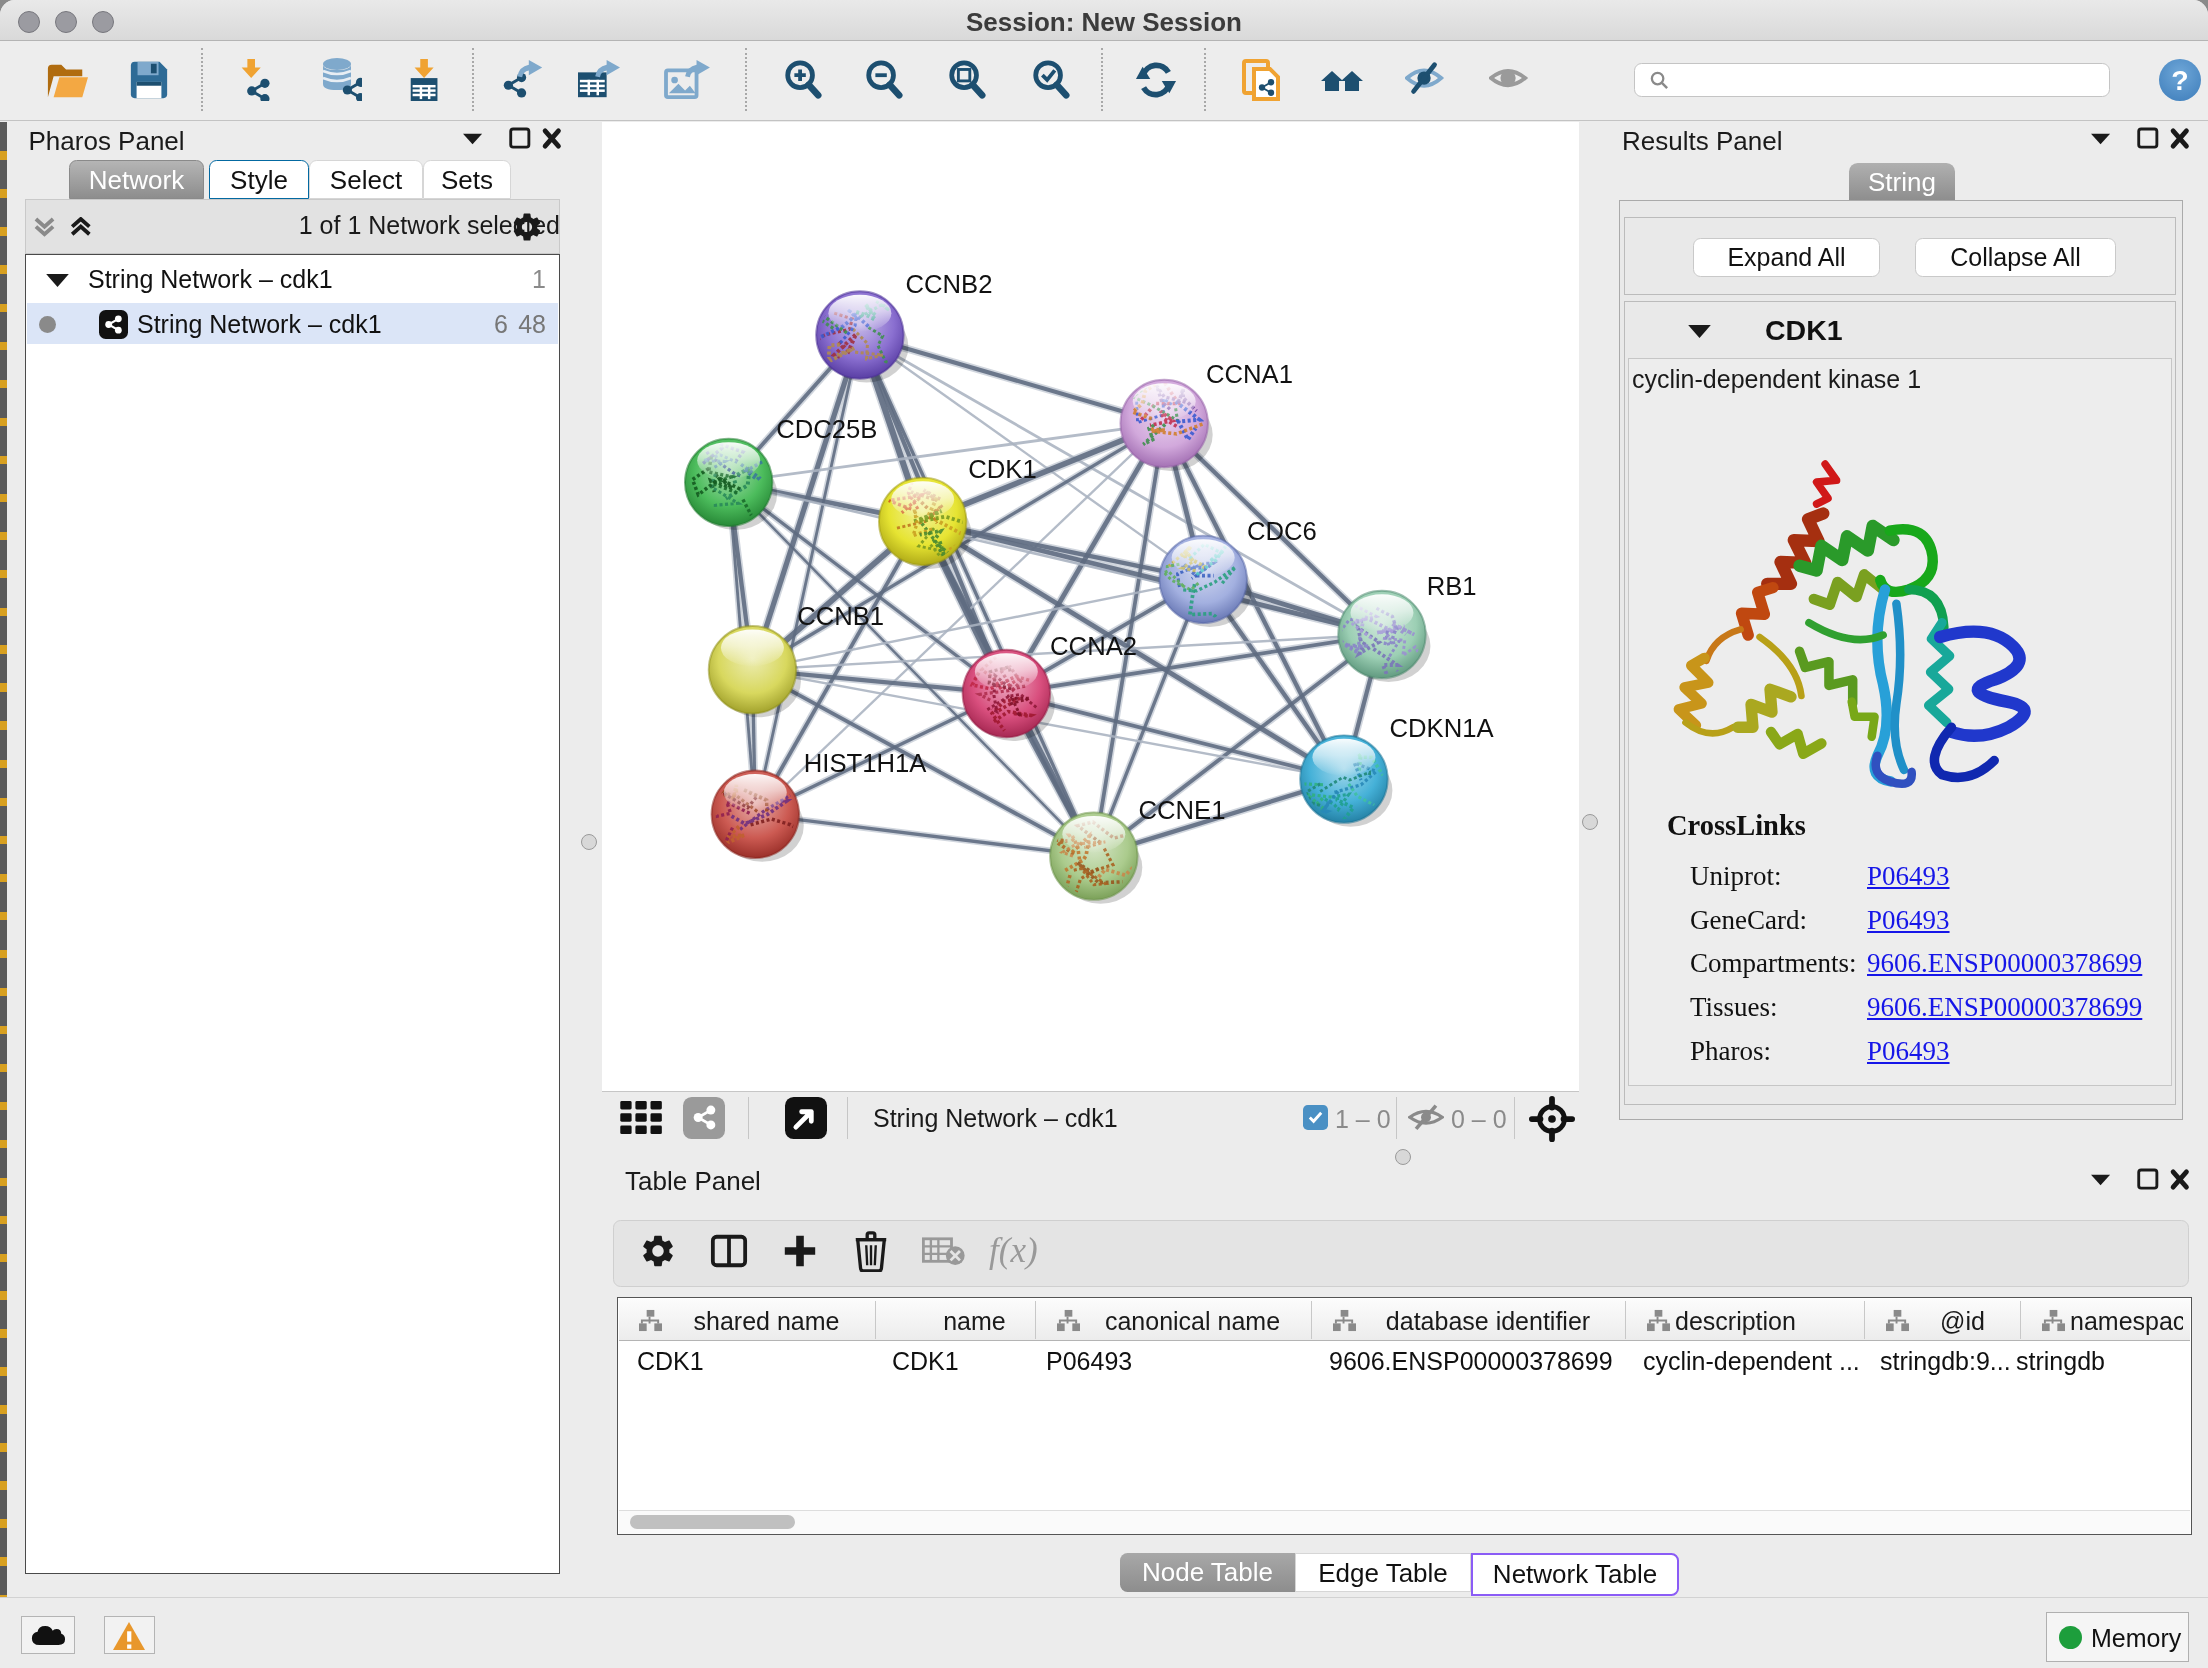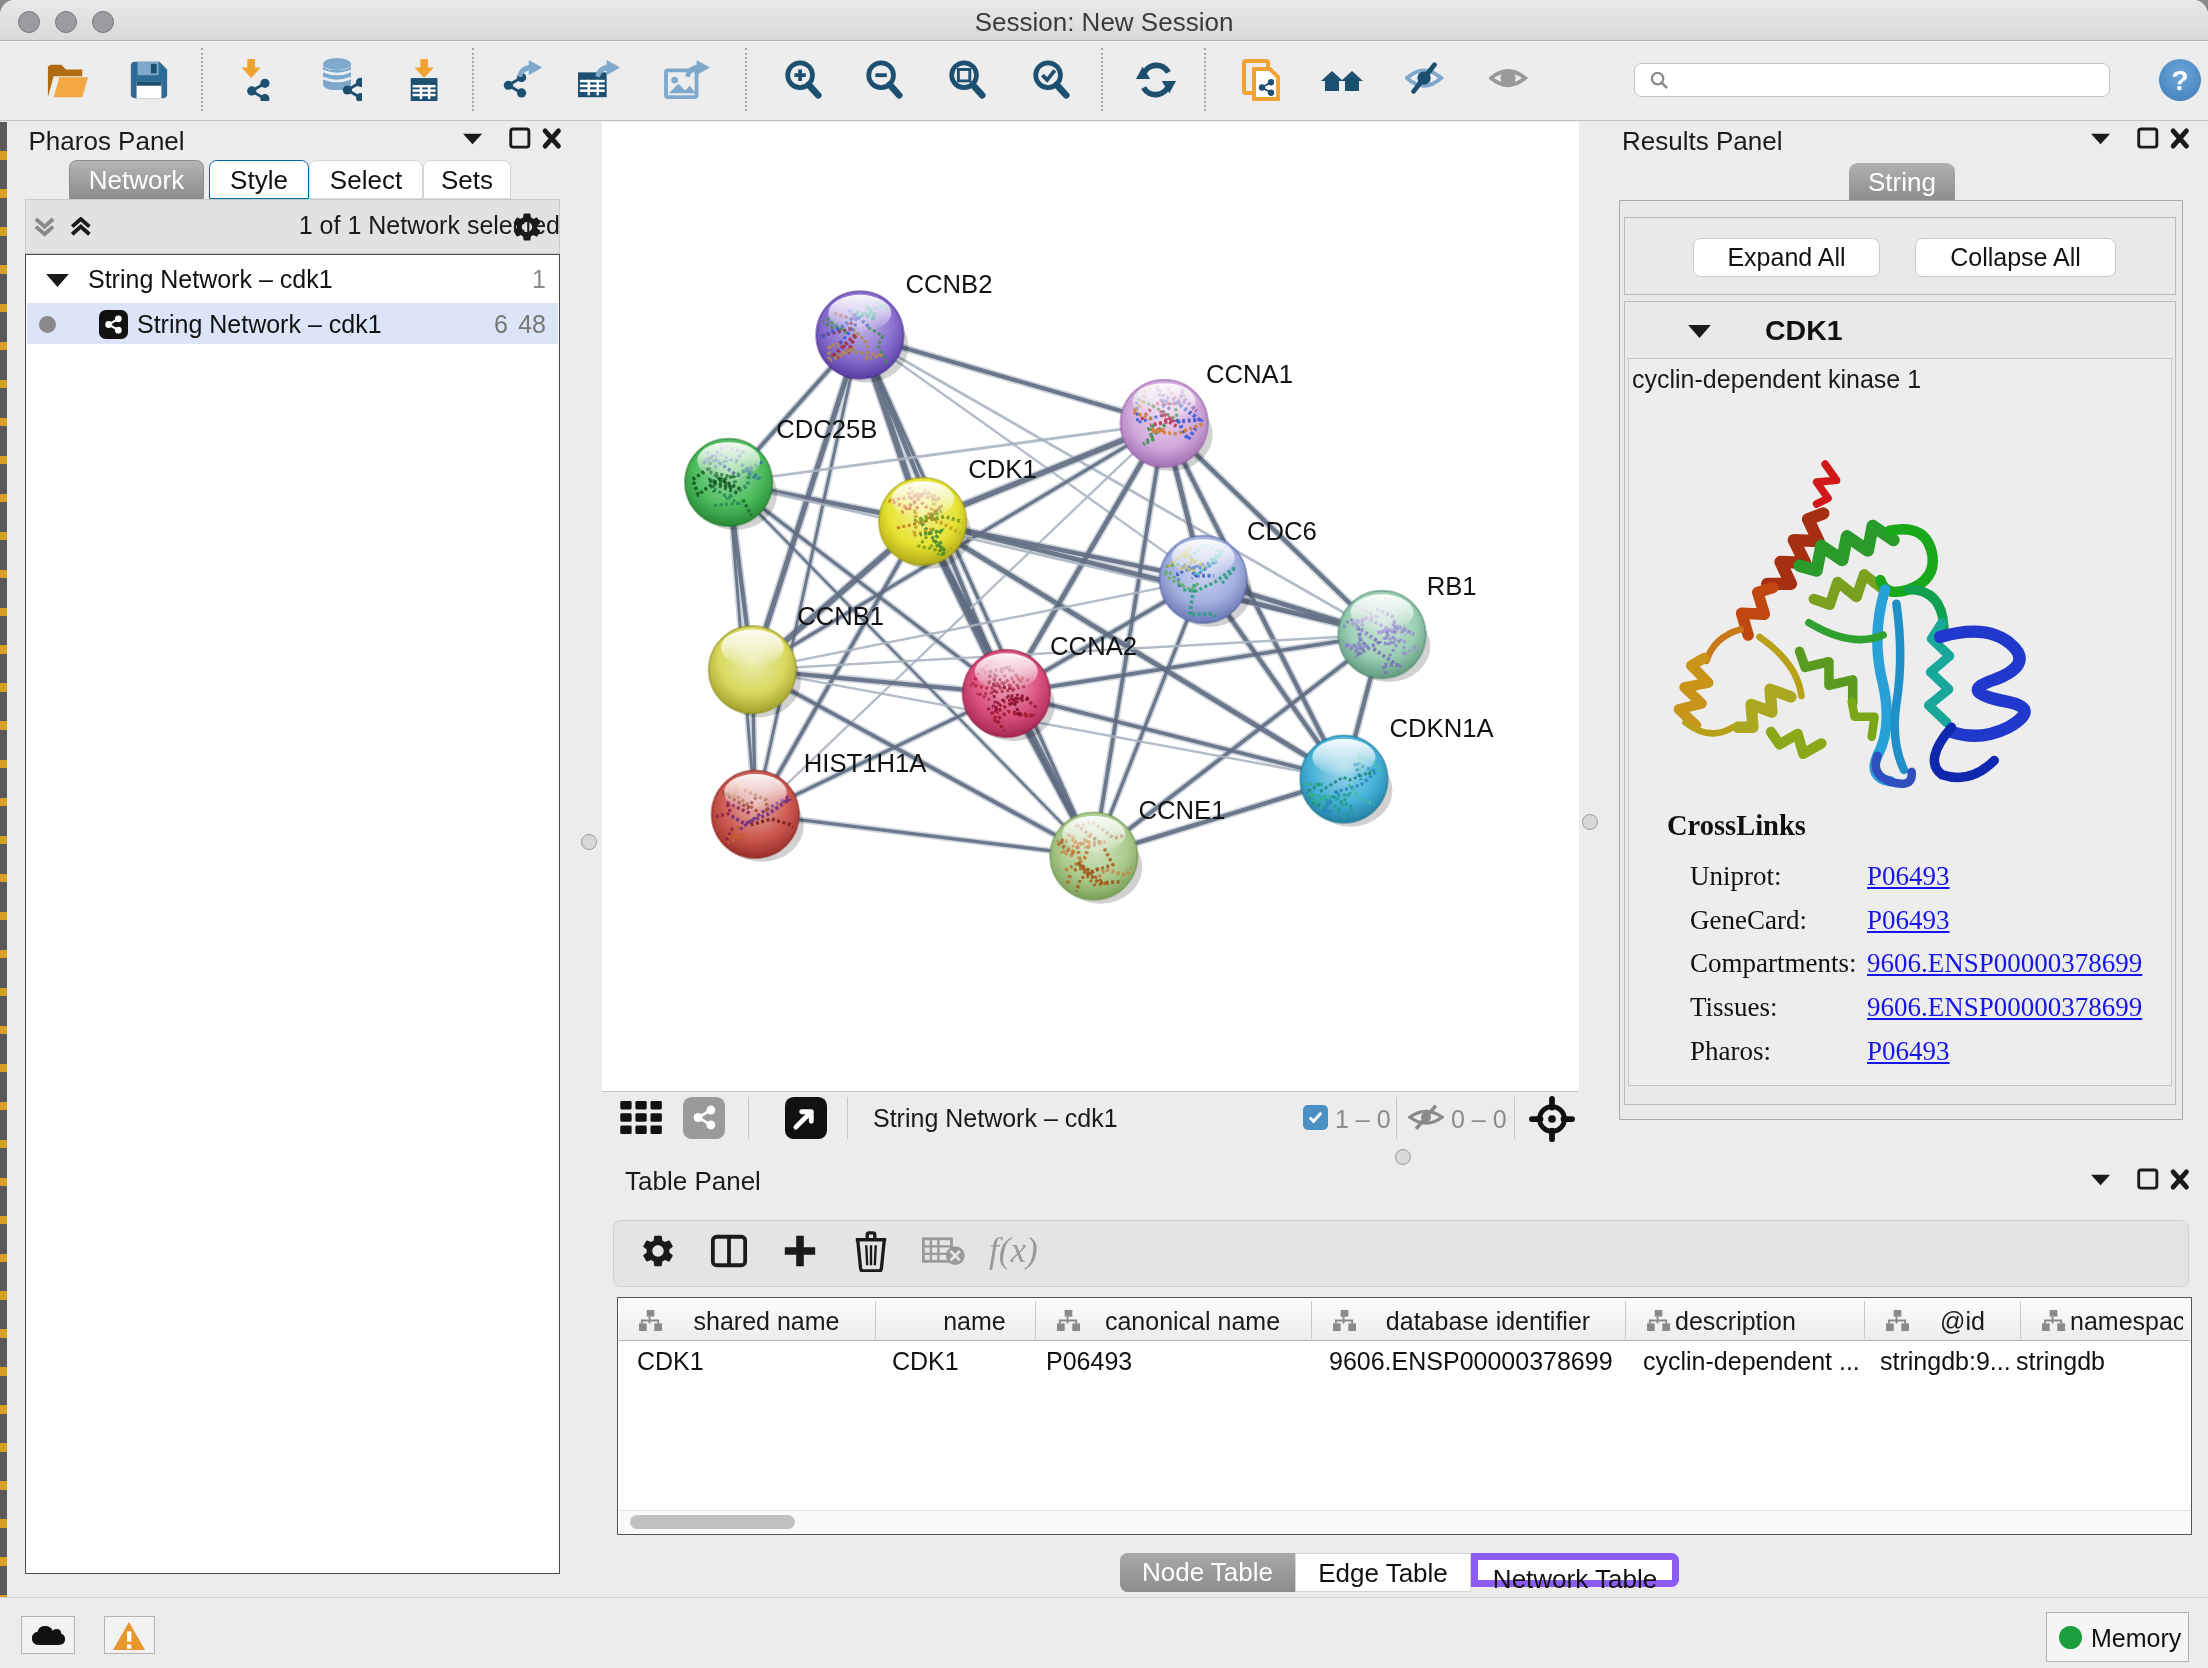--- a/index.html
+++ b/index.html
@@ -2,21 +2,21 @@
 <html style="font-size:15px"><head><meta charset="utf-8">
 <style>
 * { margin:0; padding:0; }
 body { width:2208px; height:1668px; background:#8a8a8a; font-family:"Liberation Sans", sans-serif; overflow:hidden; }
 #win { position:absolute; left:0; top:0; width:2208px; height:1668px; background:#ececec; border-radius:15px 15px 0 0; overflow:hidden; }
 </style></head>
 <body>
 <div id="win">
   <div style="position:absolute;left:0;top:122px;width:6.7px;height:1547px;background:repeating-linear-gradient(#5a5a5a 0 29.5px,#d8a020 29.5px 38px)"></div>
   <div style="position:absolute;left:0;top:0;width:2208px;height:41px;background:linear-gradient(#e9e9e9,#d9d9d9);border-bottom:1.9px solid #b4b4b4;box-sizing:border-box"></div>
-  <div style="position:absolute;left:0;top:6.7px;width:2208px;text-align:center;font-size:26px;font-weight:normal;color:#3b3b3b">Session: New Session</div>
+  <div style="position:absolute;left:0;top:6.7px;width:2208px;text-align:center;font-size:26px;font-weight:bold;color:#3b3b3b">Session: New Session</div>
   <div style="position:absolute;left:18px;top:10.5px;width:22px;height:22px;border-radius:11.4px;background:#9b9ba1;border:1.9px solid #77777d;box-sizing:border-box"></div>
   <div style="position:absolute;left:55px;top:10.5px;width:22px;height:22px;border-radius:11.4px;background:#9b9ba1;border:1.9px solid #77777d;box-sizing:border-box"></div>
   <div style="position:absolute;left:92px;top:10.5px;width:22px;height:22px;border-radius:11.4px;background:#9b9ba1;border:1.9px solid #77777d;box-sizing:border-box"></div>
   <div style="position:absolute;left:0;top:41px;width:2208px;height:80px;background:#ededed;border-bottom:1.9px solid #c3c3c3;box-sizing:border-box"></div>
 <svg style="position:absolute;left:44px;top:59px" width="46" height="42" viewBox="0 0 48 44">
       <path d="M4 40 L4 10 Q4 6 8 6 L18 6 L23 11 L40 11 L40 18 L10 18 Z" fill="#b06c10"></path>
       <path d="M10 40 L16 19 L46 19 L40 40 Z" fill="#f3a843"></path>
     </svg>
 <svg style="position:absolute;left:128px;top:59px" width="42" height="42" viewBox="0 0 44 44">
       <path d="M3 7 Q3 3 7 3 L33 3 L41 11 L41 37 Q41 41 37 41 L7 41 Q3 41 3 37 Z" fill="#2e6b96"></path>
@@ -770,21 +770,21 @@
 <div style="position:absolute;left:892px;top:1347px;font-size:25px;color:#111;white-space:nowrap">CDK1</div>
 <div style="position:absolute;left:1046px;top:1347px;font-size:25px;color:#111;white-space:nowrap">P06493</div>
 <div style="position:absolute;left:1329px;top:1347px;font-size:25px;color:#111;white-space:nowrap">9606.ENSP00000378699</div>
 <div style="position:absolute;left:1643px;top:1347px;font-size:25px;color:#111;white-space:nowrap">cyclin-dependent ...</div>
 <div style="position:absolute;left:1880px;top:1347px;font-size:25px;color:#111;white-space:nowrap">stringdb:9...</div>
 <div style="position:absolute;left:2016px;top:1347px;font-size:25px;color:#111;white-space:nowrap">stringdb</div>
 <div style="position:absolute;left:619px;top:1510px;width:1571px;height:23px;background:#fafafa;border-top:1px solid #ddd"></div>
 <div style="position:absolute;left:630px;top:1515px;width:165px;height:14.3px;border-radius:7.6px;background:#c0c0c0"></div>
 <div style="position:absolute;left:1120px;top:1553px;width:175px;height:39px;background:linear-gradient(#a8a8a8,#8d8d8d);border-radius:7.6px 0 0 7.6px;color:#fff;font-size:26px;text-align:center;line-height:39px">Node Table</div>
 <div style="position:absolute;left:1295px;top:1553px;width:176px;height:39px;background:#fff;border:1px solid #d6d6d6;box-sizing:border-box;color:#111;font-size:26px;text-align:center;line-height:39px">Edge Table</div>
-<div style="position:absolute;left:1471px;top:1553px;width:208px;height:34px;background:#fff;border:7px solid #8b5cf6;border-radius:0 7.6px 7.6px 0;box-sizing:border-box;color:#111;font-size:26px;text-align:center;line-height:39px">Network Table</div>
+<div style="position:absolute;left:1471px;top:1553px;width:208px;height:43px;background:#fff;border:2px solid #8b5cf6;border-radius:0 7.6px 7.6px 0;box-sizing:border-box;color:#111;font-size:26px;text-align:center;line-height:39px">Network Table</div>
 <div style="position:absolute;left:0px;top:1597px;width:2208px;height:71px;background:#ececec;border-top:1.9px solid #d2d2d2;box-sizing:border-box"></div>
 <div style="position:absolute;left:21px;top:1616px;width:54px;height:38px;background:#f2f2f2;border:1.9px solid #b4b4b4;box-sizing:border-box"></div>
 <svg style="position:absolute;left:30px;top:1624px" width="36" height="25" viewBox="0 0 38 26">
       <path d="M10 22 Q2 22 2 15 Q2 9 8 8 Q9 2 16 2 Q22 2 24 7 Q25 5 28 5 Q33 5 33 10 Q37 11 37 16 Q37 22 30 22 Z" fill="#111"></path>
     </svg>
 <div style="position:absolute;left:104px;top:1616px;width:51px;height:38px;background:#f2f2f2;border:1.9px solid #b4b4b4;box-sizing:border-box"></div>
 <svg style="position:absolute;left:111px;top:1620px" width="36" height="32" viewBox="0 0 38 34">
       <path d="M19 2 L36 32 L2 32 Z" fill="#e8972c"></path>
       <rect x="17" y="12" width="4.5" height="11" fill="#fff"></rect>
       <rect x="17" y="26" width="4.5" height="4.5" fill="#fff"></rect>

